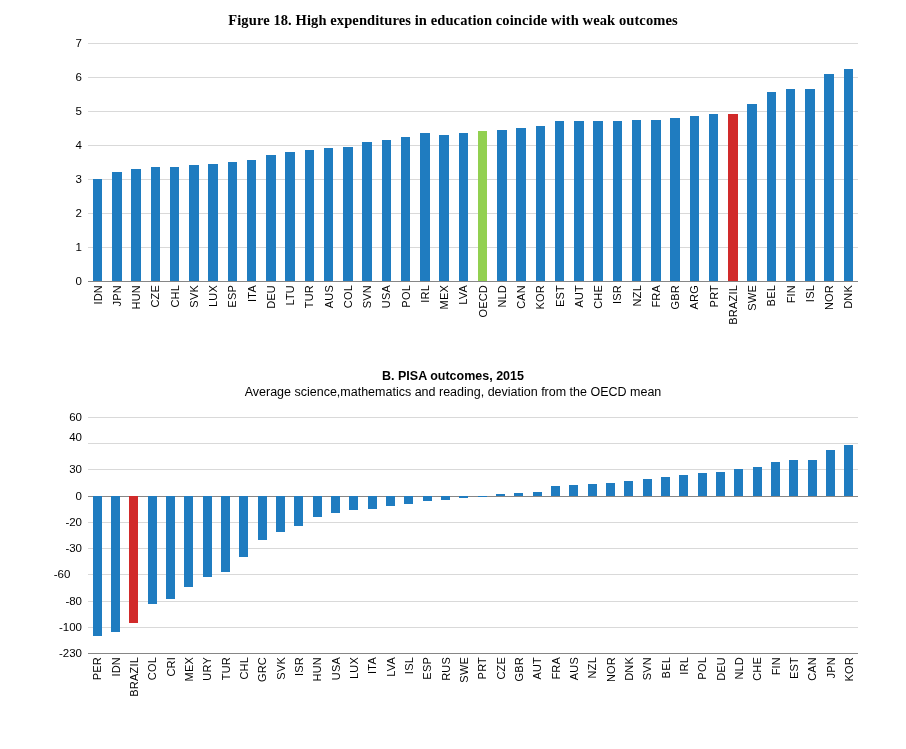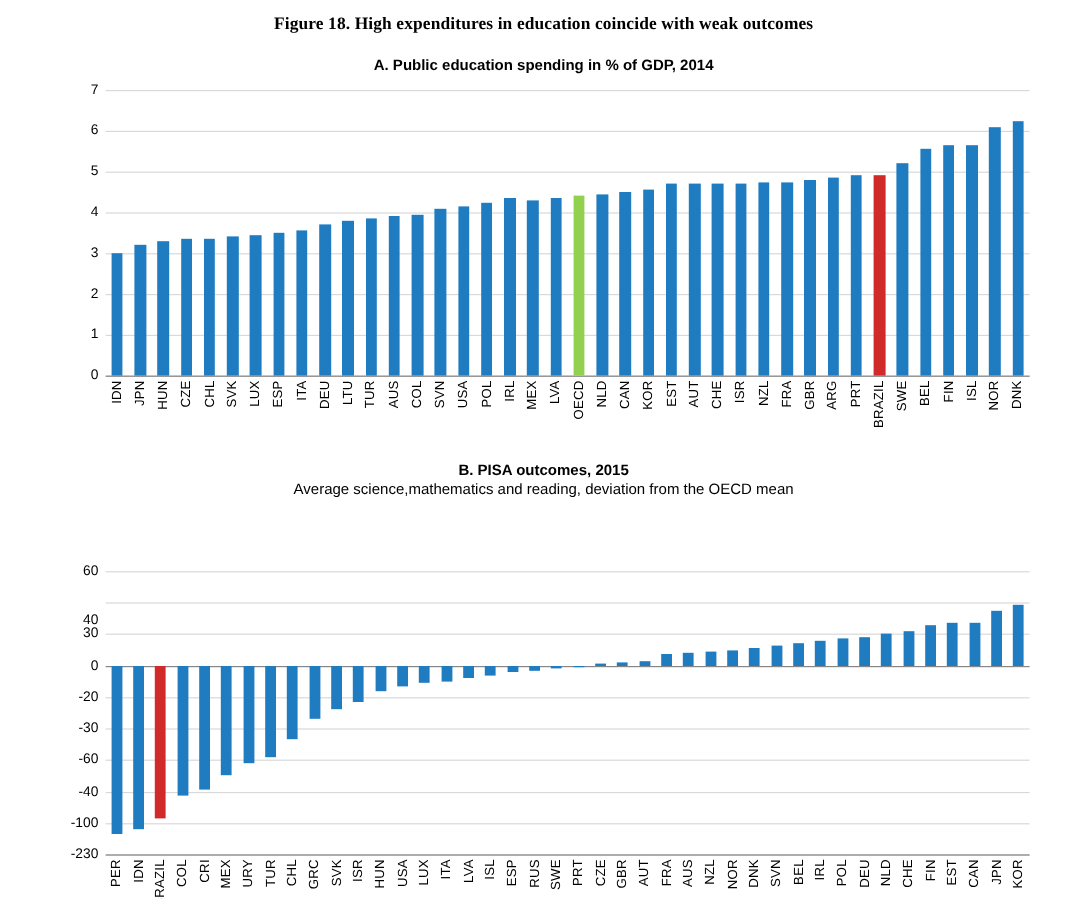--- a/index.html
+++ b/index.html
@@ -29,21 +29,21 @@
   }
   .panel-title {
     text-align: center;
     font-weight: bold;
     font-size: 12.5px;
     margin: 0;
   }
   .panel-subtitle {
     text-align: center;
     font-size: 12.5px;
-    margin: 2px 0 16px 0;
+    margin: 2px 0 4px 0;
     font-weight: normal;
   }
   
   .plot-wrap {
     position: relative;
     margin: 0 auto;
   }
   .plot {
     position: absolute;
     box-sizing: border-box;
@@ -98,21 +98,20 @@
   .xlabel.hl {
     font-weight: normal;
   }
 </style>
 </head>
 <body>
 
 <div class="figure-title">Figure 18. High expenditures in education coincide with weak outcomes</div>
 
 <div class="panel">
-  <div class="panel-title" style="margin-top:18px;">A. Public education spending in % of GDP, 2014</div>
   <div class="plot-wrap" id="wrapA" style="width:906px;height:320px;">
     <div class="plot" id="plotA" style="left:88px;top:14px;width:770px;height:238px;">
         <div class="gridline" style="top: 238px;"></div>
         <div class="ytick" style="top: 238px;">0</div>
         <div class="gridline" style="top: 204px;"></div>
         <div class="ytick" style="top: 204px;">1</div>
         <div class="gridline" style="top: 170px;"></div>
         <div class="ytick" style="top: 170px;">2</div>
         <div class="gridline" style="top: 136px;"></div>
         <div class="ytick" style="top: 136px;">3</div>
@@ -205,40 +204,40 @@
         <div class="bar" title="BEL: 5.55" style="left: 678.562px; width: 9.625px; top: 49.3px; bottom: auto; height: 188.7px;"></div>
         <div class="bar" title="FIN: 5.65" style="left: 697.812px; width: 9.625px; top: 45.9px; bottom: auto; height: 192.1px;"></div>
         <div class="bar" title="ISL: 5.65" style="left: 717.062px; width: 9.625px; top: 45.9px; bottom: auto; height: 192.1px;"></div>
         <div class="bar" title="NOR: 6.1" style="left: 736.312px; width: 9.625px; top: 30.6px; bottom: auto; height: 207.4px;"></div>
         <div class="bar" title="DNK: 6.25" style="left: 755.562px; width: 9.625px; top: 25.5px; bottom: auto; height: 212.5px;"></div>
       </div>
   </div>
 </div>
 
 <div class="panel">
-  <div class="panel-title" style="margin-top:4px;">B. PISA  outcomes,  2015</div>
+  <div class="panel-title" style="margin-top:20px;">B. PISA  outcomes,  2015</div>
   <div class="panel-subtitle">Average science,mathematics and reading, deviation from the OECD mean</div>
   <div class="plot-wrap" id="wrapB" style="width:906px;height:310px;">
-    <div class="plot" id="plotB" style="left:88px;top:14px;width:770px;height:236px;margin-top:31px;">
+    <div class="plot" id="plotB" style="left:88px;top:14px;width:770px;height:236px;">
         <div class="gridline" style="top: 0px;"></div>
         <div class="ytick" style="top: 0px;">60</div>
         <div class="gridline" style="top: 26.2222px;"></div>
-        <div class="ytick" style="top: 41px;">40</div>
+        <div class="ytick" style="top: 20px;">40</div>
         <div class="gridline" style="top: 52.4444px;"></div>
         <div class="ytick" style="top: 52.4444px;">30</div>
         <div class="axisline" style="top: 78.6667px;"></div>
         <div class="ytick" style="top: 78.6667px;">0</div>
         <div class="gridline" style="top: 104.889px;"></div>
         <div class="ytick" style="top: 104.889px;">-20</div>
         <div class="gridline" style="top: 131.111px;"></div>
         <div class="ytick" style="top: 131.111px;">-30</div>
         <div class="gridline" style="top: 157.333px;"></div>
-        <div class="ytick" style="top: 157.333px;">-60</div>
+        <div class="ytick" style="top: 157.333px; text-align: center;">-60</div>
         <div class="gridline" style="top: 183.556px;"></div>
-        <div class="ytick" style="top: 183.556px;">-40</div>
+        <div class="ytick" style="top: 183.556px;">-80</div>
         <div class="gridline" style="top: 209.778px;"></div>
         <div class="ytick" style="top: 209.778px;">-100</div>
         <div class="gridline" style="top: 236px;"></div>
         <div class="ytick" style="top: 236px;">-230</div>
         <div class="axisline" style="top: 236px;"></div>
         <div class="xlabels" style="top: 236px;">
           <div class="xlabel" style="left: 9.16667px; transform: translateX(-50%) rotate(180deg);">PER</div>
           <div class="xlabel" style="left: 27.5px; transform: translateX(-50%) rotate(180deg);">IDN</div>
           <div class="xlabel hl" style="left: 45.8333px; transform: translateX(-50%) rotate(180deg);">BRAZIL</div>
           <div class="xlabel" style="left: 64.1667px; transform: translateX(-50%) rotate(180deg);">COL</div>

